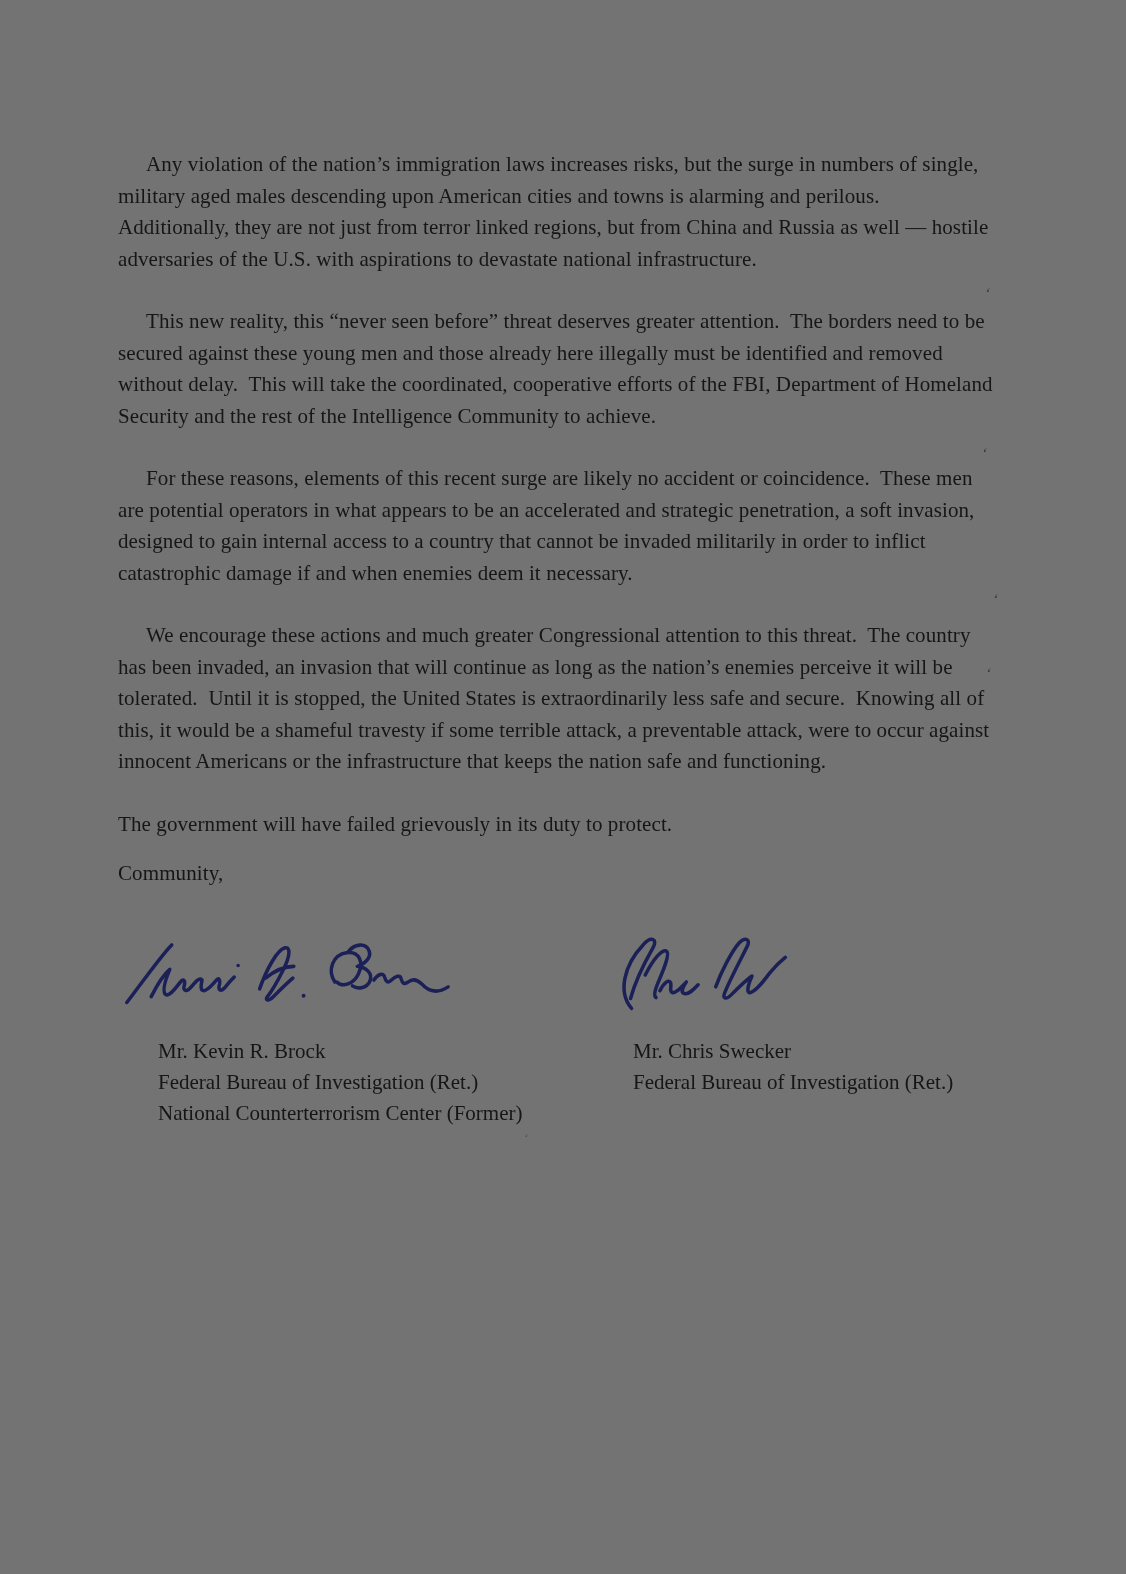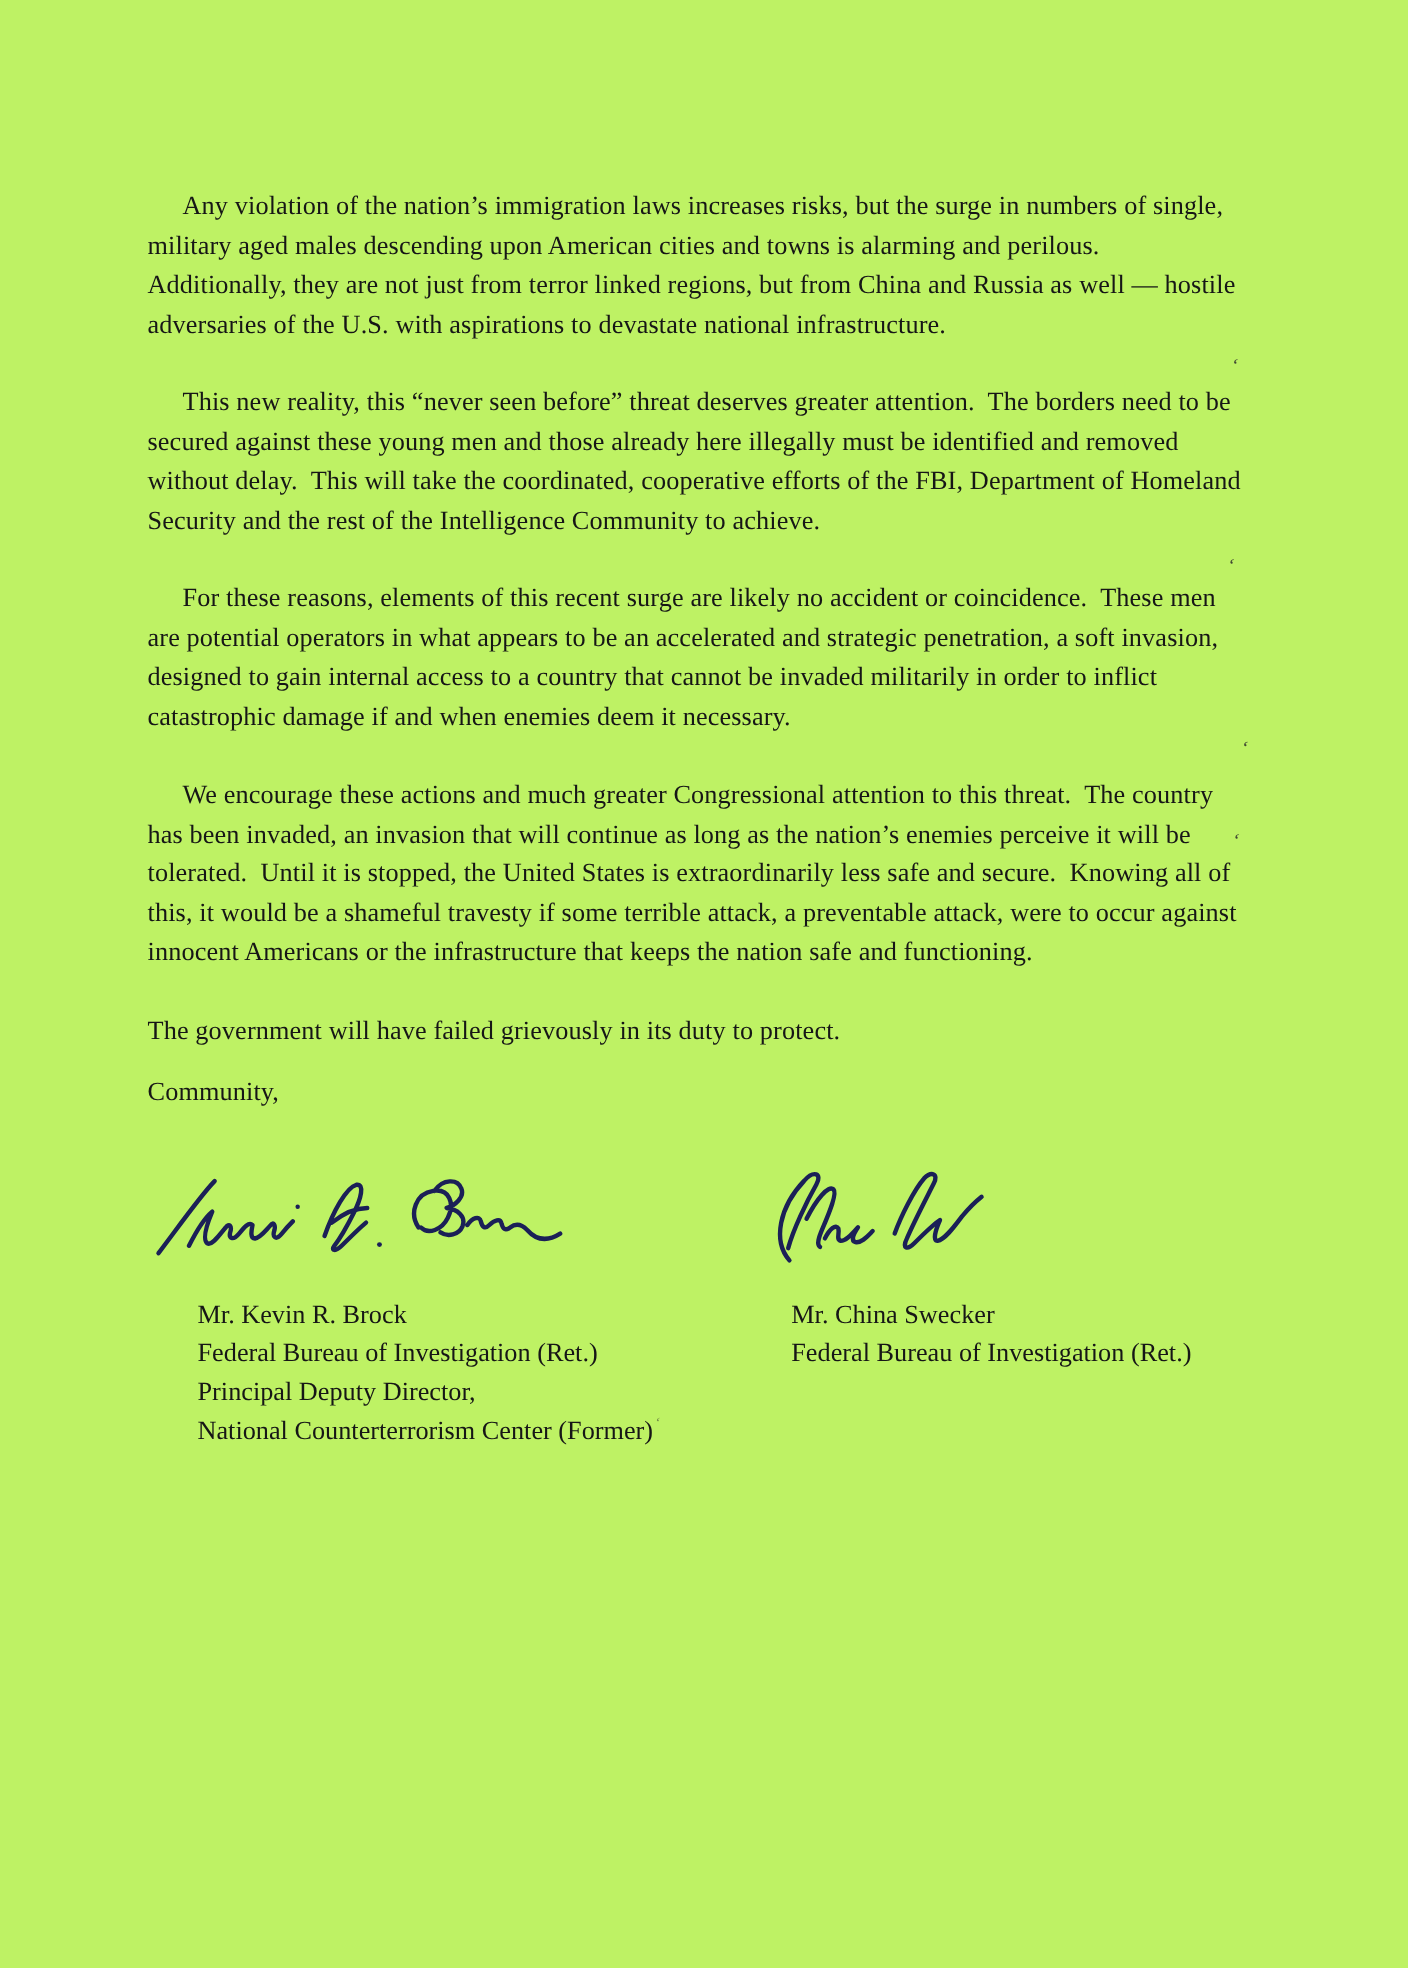--- a/index.html
+++ b/index.html
@@ -1,20 +1,20 @@
 <!DOCTYPE html>
 <html><head>
 <meta charset="utf-8">
 <style>
   html, body { margin: 0; padding: 0; background: #ffffff; }
   .page {
     position: relative;
     width: 1126px;
     height: 1574px;
-    background: #bef264;
+    background: #737373;
     overflow: hidden;
     font-family: "Liberation Serif", "DejaVu Serif", serif;
     color: #161616;
   }
   .content {
     position: absolute;
     left: 118px;
     top: 149px;
     width: 876px;
   }
@@ -87,25 +87,24 @@
           <path d="M55,62 C59,54 64,50 66,54 C67,58 64,63 68,64 C73,64 78,57 82,53 C78,59 76,64 80,65 C85,66 90,60 94,56"></path>
           <path d="M112,58 C117,44 128,22 136,13 C142,7 148,9 144,17 C138,29 128,48 122,62 C118,70 122,72 128,66 C136,58 143,51 149,47 C145,56 143,64 147,64 C153,63 161,52 167,44 C172,38 178,32 183,28"></path>
         </svg>
       </div>
     </div>
 
     <div class="names-row">
       <div class="name-col left">
         <div>Mr. Kevin R. Brock</div>
         <div>Federal Bureau of Investigation (Ret.)</div>
-        <div>Principal Deputy Director,</div>
         <div>National Counterterrorism Center (Former)</div>
       </div>
       <div class="name-col right">
-        <div>Mr. China Swecker</div>
+        <div>Mr. Chris Swecker</div>
         <div>Federal Bureau of Investigation (Ret.)</div>
       </div>
     </div>
 
   </div>
 
   <span class="artifact a1">ʻ</span>
   <span class="artifact a2">ʻ</span>
   <span class="artifact a3">ʻ</span>
   <span class="artifact a4">ʻ</span>

